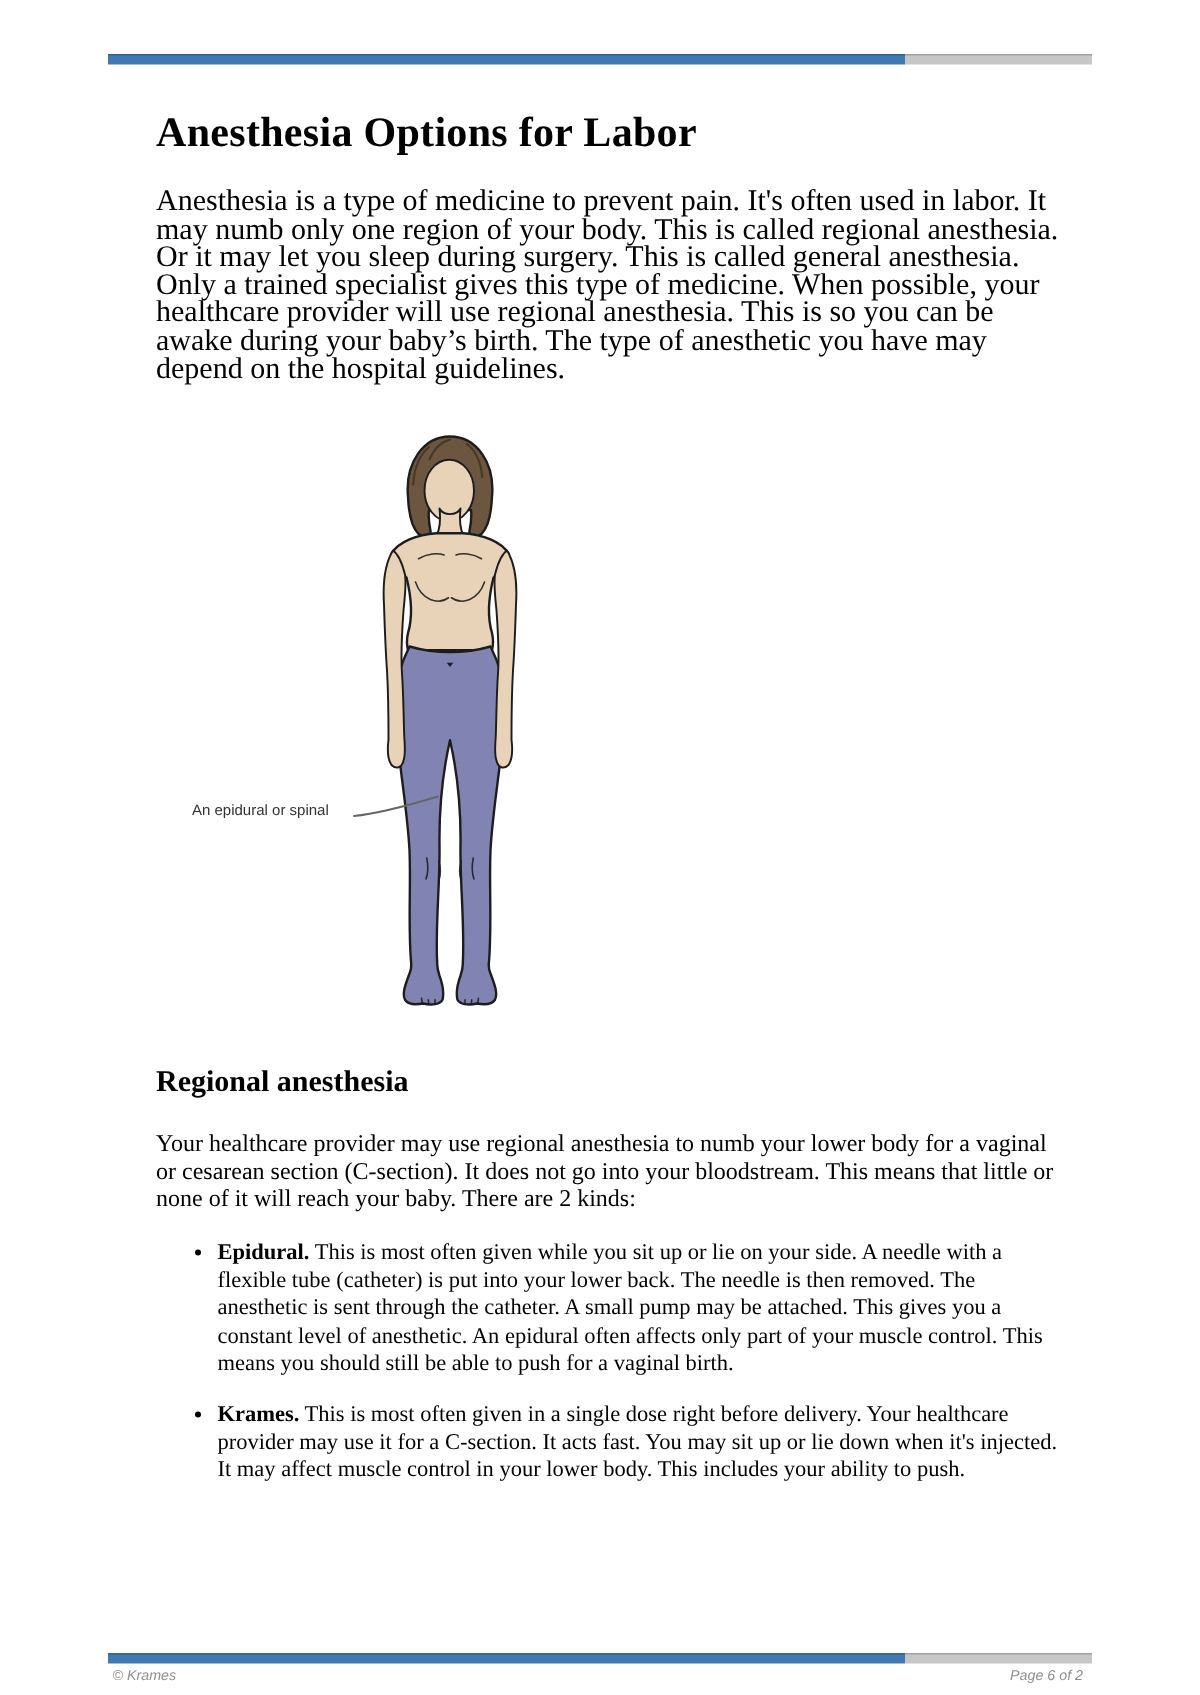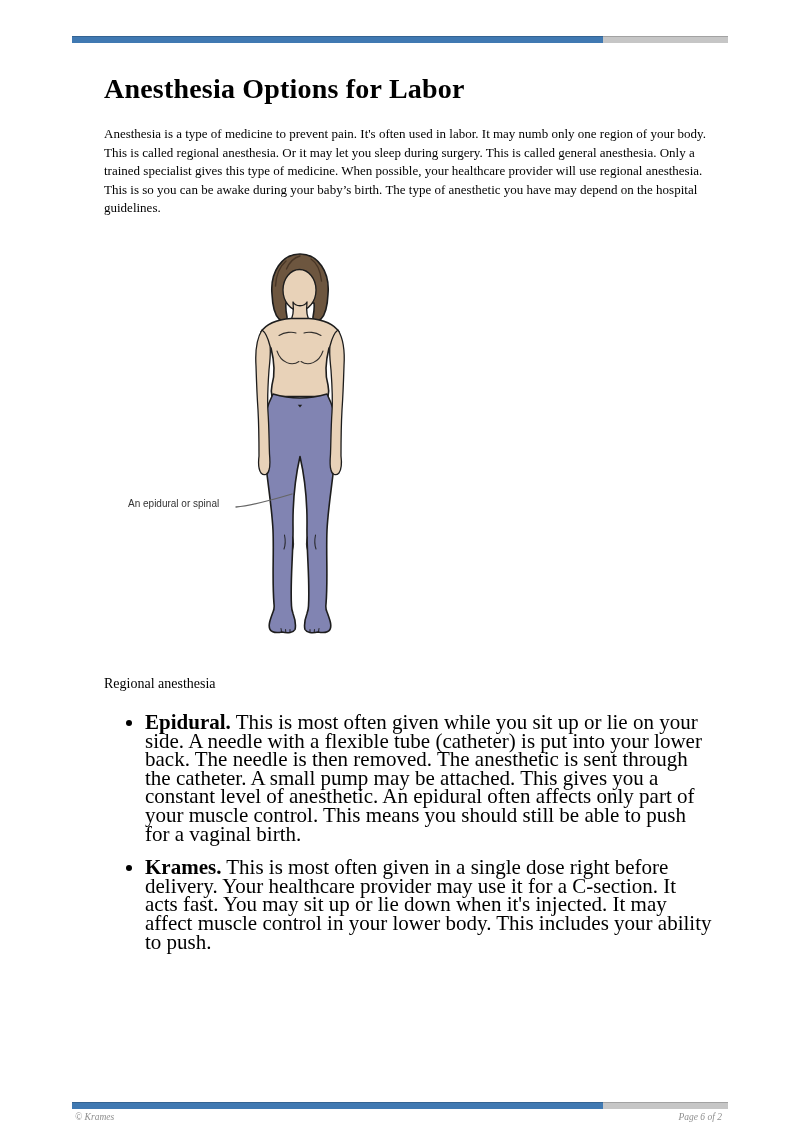--- a/index.html
+++ b/index.html
@@ -12,45 +12,45 @@
     height:7px;
     background:linear-gradient(90deg, var(--bar-blue) 0 81%, var(--bar-gray) 81% 100%);
     box-shadow:inset 0 1px 0 rgba(0,0,0,.18);
   }
   .bar-top { margin:24px 72px 0; }
   h1.title {
     margin:30px 88px 0 104px; font-size:28px; line-height:32px;
     font-weight:bold; letter-spacing:.2px;
   }
   p.body-text {
-    margin:20px 88px 0 104px; font-size:13px; line-height:18.6px;
+    margin:20px 88px 0 104px; font-size:20px; line-height:18.6px;
   }
   .figure-block { position:relative; height:395px; margin-top:28px; }
   .figure-svg { position:absolute; left:248px; top:2px; }
   .caption {
     position:absolute; left:128px; top:249px; width:118px;
     font-family:"Liberation Sans", sans-serif; font-size:10px; line-height:17px;
     color:var(--caption-text);
   }
   .leader-svg { position:absolute; left:232px; top:244px; }
   h2.section-heading {
-    margin:30px 88px 0 104px; font-size:14px; line-height:26px; font-weight:normal;
+    margin:30px 88px 0 104px; font-size:20px; line-height:26px; font-weight:bold;
   }
   h2.second { margin-top:26px; }
   p.section-body { margin:20px 88px 0 104px; font-size:16px; line-height:18.6px; }
   ul.kinds {
-    margin:16px 88px 0 104px; padding-left:41px; font-size:21px; line-height:18.6px;
+    margin:16px 88px 0 104px; padding-left:41px; font-size:15px; line-height:18.6px;
   }
   ul.kinds li { margin-bottom:15px; }
   .lead { font-weight:bold; }
   .footer-bar { position:absolute; left:72px; right:72px; top:1090px; }
   .footer-row {
     position:absolute; left:75px; right:78px; top:1100px;
     display:flex; justify-content:space-between;
-    font-family:Liberation Serif, serif; font-style:italic;
+    font-family:Liberation Sans, sans-serif; font-style:italic;
     font-size:9.5px; color:var(--footer-text);
   }
   
   .f-skin  { fill:var(--skin); }
   .f-hair  { fill:var(--hair); }
   .f-shade { fill:var(--shaded); }
   .f-ink   { fill:var(--ink); }
   .s-ink   { stroke:var(--ink); stroke-width:1.6; stroke-linejoin:round; stroke-linecap:round; }
   .s-mid   { stroke:var(--ink); stroke-width:1.3; stroke-linejoin:round; stroke-linecap:round; }
   .s-thin  { stroke:var(--ink); stroke-width:1.05; fill:none; stroke-linecap:round; opacity:.9; }
@@ -138,20 +138,21 @@
       <span style="display:block">An epidural or spinal</span>
     </div>
 
     <svg class="leader-svg" width="64" height="22" viewBox="0 0 64 22">
       <path class="s-lead" d="M 4,17 C 20,15.5 40,10 60,4"></path>
     </svg>
   </div>
 
   <h2 class="section-heading">Regional anesthesia</h2>
 
+  <p class="section-body">Your healthcare provider may use regional anesthesia to numb your lower body for a vaginal or cesarean section (C-section). It does not go into your bloodstream. This means that little or none of it will reach your baby. There are 2 kinds:</p>
 
   <ul class="kinds">
     <li><span class="lead">Epidural.</span> <span>This is most often given while you sit up or lie on your side. A needle with a flexible tube (catheter) is put into your lower back. The needle is then removed. The anesthetic is sent through the catheter. A small pump may be attached. This gives you a constant level of anesthetic. An epidural often affects only part of your muscle control. This means you should still be able to push for a vaginal birth.</span></li>
     <li><span class="lead">Krames.</span> <span>This is most often given in a single dose right before delivery. Your healthcare provider may use it for a C-section. It acts fast. You may sit up or lie down when it's injected. It may affect muscle control in your lower body. This includes your ability to push.</span></li>
   </ul>
 
 
   <div class="bar footer-bar"></div>
   <div class="footer-row">
     <span>© Krames</span>

